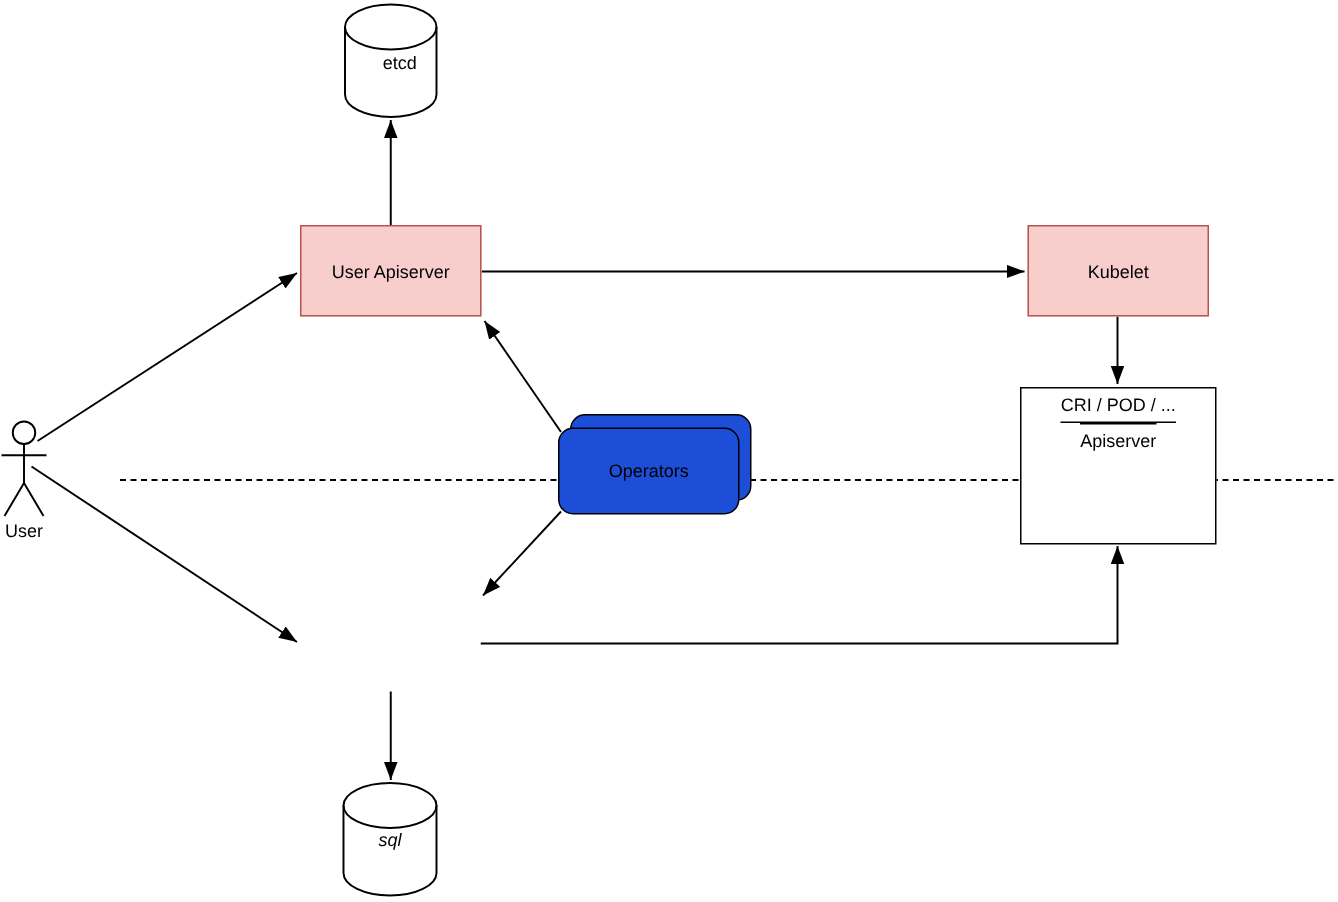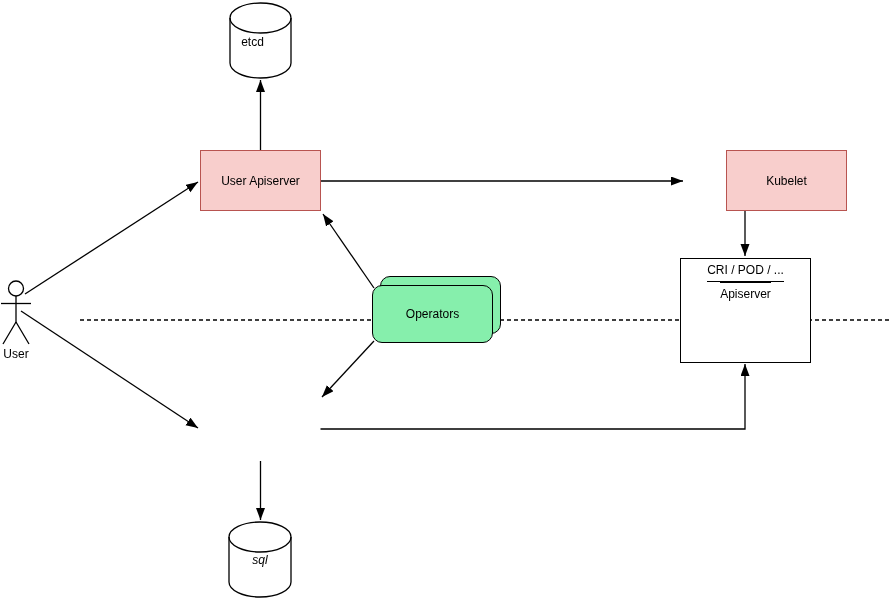--- a/index.html
+++ b/index.html
@@ -16,21 +16,21 @@
   #connector-layer {
     position: absolute;
     left: 0; top: 0;
     width: 892px; height: 601px;
     z-index: 1;
   }
   .node {
     position: absolute;
     box-sizing: border-box;
     border: 1.3px solid #000;
-    background: #86efac;
+    background: #1d4ed8;
     display: flex;
     align-items: center;
     justify-content: center;
     text-align: center;
     z-index: 2;
   }
   .node span { display: block; padding: 0 4px; }
   #kube-apiserver { left: 200px; top: 150px; width: 121px; height: 61px; }
   #kubelet        { left: 685px; top: 150px; width: 121px; height: 61px; }
   #orchestrator   { left: 200px; top: 400px; width: 121px; height: 61px; }
@@ -53,21 +53,21 @@
   }
   #agents-stack .header { height: 22px; border-bottom: 1.3px solid #000; flex: none; }
   #agents-stack .body   { flex: 1; }
   #agents-stack .footer { height: 22px; border-top: 1.3px solid #000; flex: none; }
   .float-label {
     position: absolute;
     text-align: center;
     z-index: 2;
     white-space: nowrap;
   }
-  #etcd-label { left: 222px; top: 35px;  width: 61px; }
+  #etcd-label { left: 236px; top: 35px;  width: 61px; }
   #sql-label  { left: 229px; top: 553px; width: 62px; font-style: italic; }
   #user-label { left: -10px; top: 347px; width: 52px; }
 </style>
 </head>
 <body>
 
 <div id="canvas">
 
   <svg id="connector-layer" viewBox="0 0 892 601" xmlns="http://www.w3.org/2000/svg">
     <defs>
@@ -105,21 +105,21 @@
       <line x1="745" y1="211" x2="745" y2="256" marker-end="url(#arrow)"></line>
       <polyline points="320.5,429 745,429 745,364" marker-end="url(#arrow)"></polyline>
       <line x1="260.5" y1="461" x2="260.5" y2="520" marker-end="url(#arrow)"></line>
     </g>
   </svg>
 
   <div class="node" id="kube-apiserver" style="background-color: rgb(248, 206, 204); border-color: rgb(184, 84, 80);">
     <span>User Apiserver</span>
   </div>
 
-  <div class="node" id="kubelet" style="background-color: rgb(248, 206, 204); border-color: rgb(184, 84, 80); margin-left: 41px;">
+  <div class="node" id="kubelet" style="background-color: rgb(248, 206, 204); border-color: rgb(184, 84, 80);">
     <span>Kubelet</span>
   </div>
 
   <div class="node" id="operators-back"></div>
   <div class="node" id="operators-front">
     <span>Operators</span>
   </div>
 
   <div id="agents-stack">
     <div class="row header">

